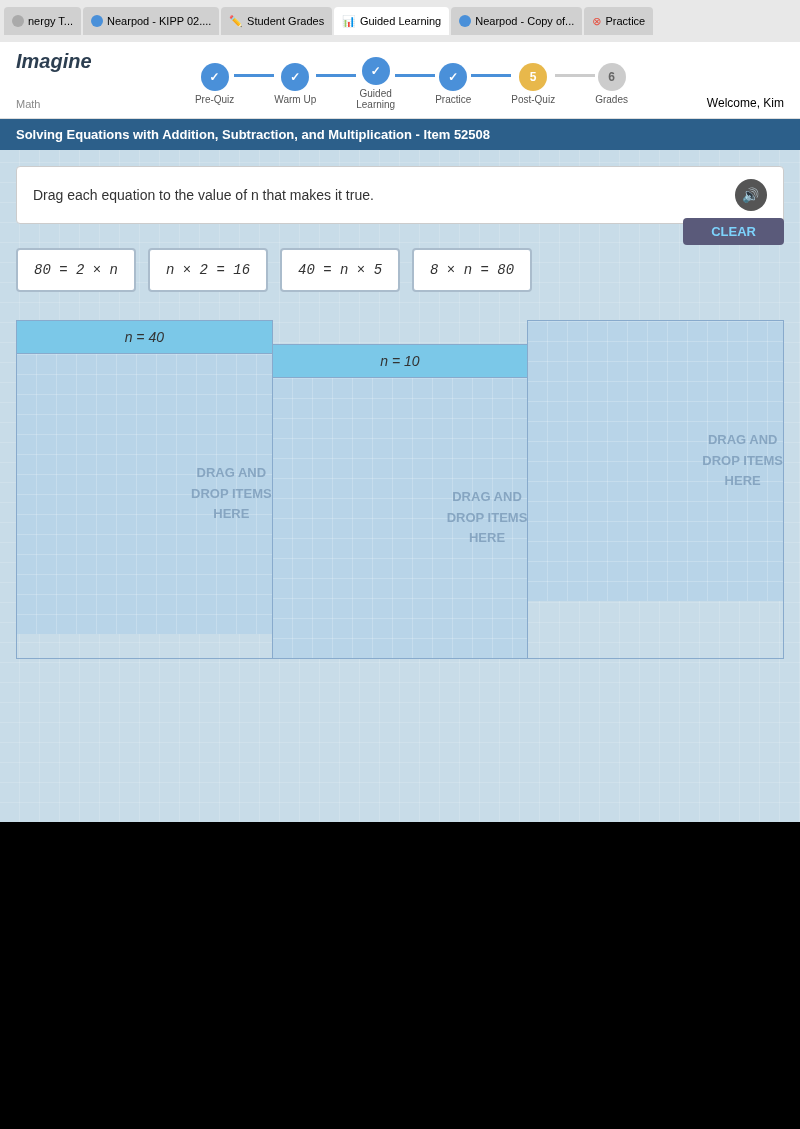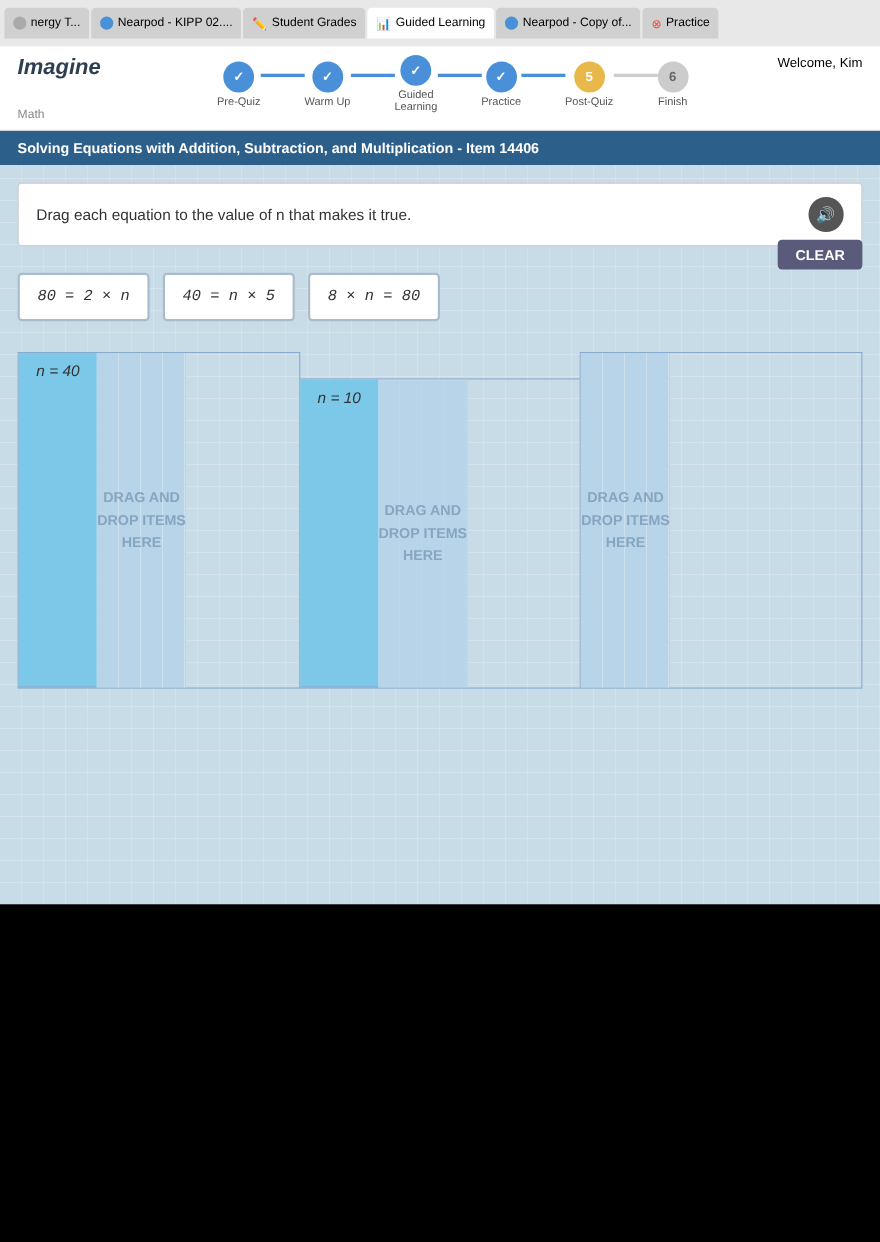--- a/index.html
+++ b/index.html
@@ -47,21 +47,21 @@
       width: 800px;
       height: 780px;
       background: #f0f4f8;
       display: flex;
       flex-direction: column;
     }
 
     
     .header {
       display: flex;
-      align-items: flex-start;
+      align-items: flex-end;
       background: #fff;
       padding: 8px 16px;
       border-bottom: 1px solid #ddd;
       min-height: 68px;
     }
     .logo-area {
       display: flex;
       flex-direction: column;
       min-width: 100px;
     }
@@ -179,22 +179,22 @@
       font-size: 14px;
       flex-shrink: 0;
     }
 
     
     .clear-btn {
       position: absolute;
       right: 16px;
       top: 68px;
       background: #5a5a7a;
-      color: #ffffff;
-      padding: 6px 16px;
+      color: #7dd3fc;
+      padding: 6px 28px;
       border: none;
       border-radius: 4px;
       font-size: 13px;
       font-weight: bold;
       cursor: pointer;
     }
 
     
     .draggable-items {
       display: flex;
@@ -219,21 +219,21 @@
 
     
     .drop-zones {
       display: flex;
       gap: 0;
       width: 100%;
     }
     .drop-zone {
       flex: 1;
       display: flex;
-      flex-direction: row;
+      flex-direction: column;
       border: 1px solid #88aacc;
     }
     .drop-zone-header {
       background: #7bc8e8;
       padding: 8px 16px;
       text-align: center;
       font-size: 14px;
       font-style: italic;
       color: #333;
       font-weight: 500;
@@ -332,45 +332,48 @@
       <div class="step-connector"></div>
 
       <div class="step">
         <div class="step-circle active">5</div>
         <div class="step-label">Post-Quiz</div>
       </div>
       <div class="step-connector upcoming"></div>
 
       <div class="step">
         <div class="step-circle upcoming">6</div>
-        <div class="step-label">Finish</div>
+        <div class="step-label">Grades</div>
       </div>
     </div>
 
     <div class="welcome-text">Welcome, Kim</div>
   </div>
 
   <div class="activity-bar">
-    <span>Solving Equations with Addition, Subtraction, and Multiplication - Item 14406</span>
+    <span>Solving Equations with Addition, Subtraction, and Multiplication - Item 52508</span>
   </div>
 
   <div class="main-content">
 
     <div class="instruction-box">
       <span>Drag each equation to the value of n that makes it true.</span>
       <div class="audio-btn">
         <span>🔊</span>
       </div>
     </div>
 
     <button class="clear-btn">CLEAR</button>
 
     <div class="draggable-items">
       <div class="equation-card">
         <span>80 = 2 × n</span>
+      </div>
+      <div class="equation-card">
+        <span>n × 2 = 16</span>
       </div>
       <div class="equation-card">
         <span>40 = n × 5</span>
       </div>
       <div class="equation-card">
         <span>8 × n = 80</span>
       </div>
     </div>
 
     <div class="drop-zones">

